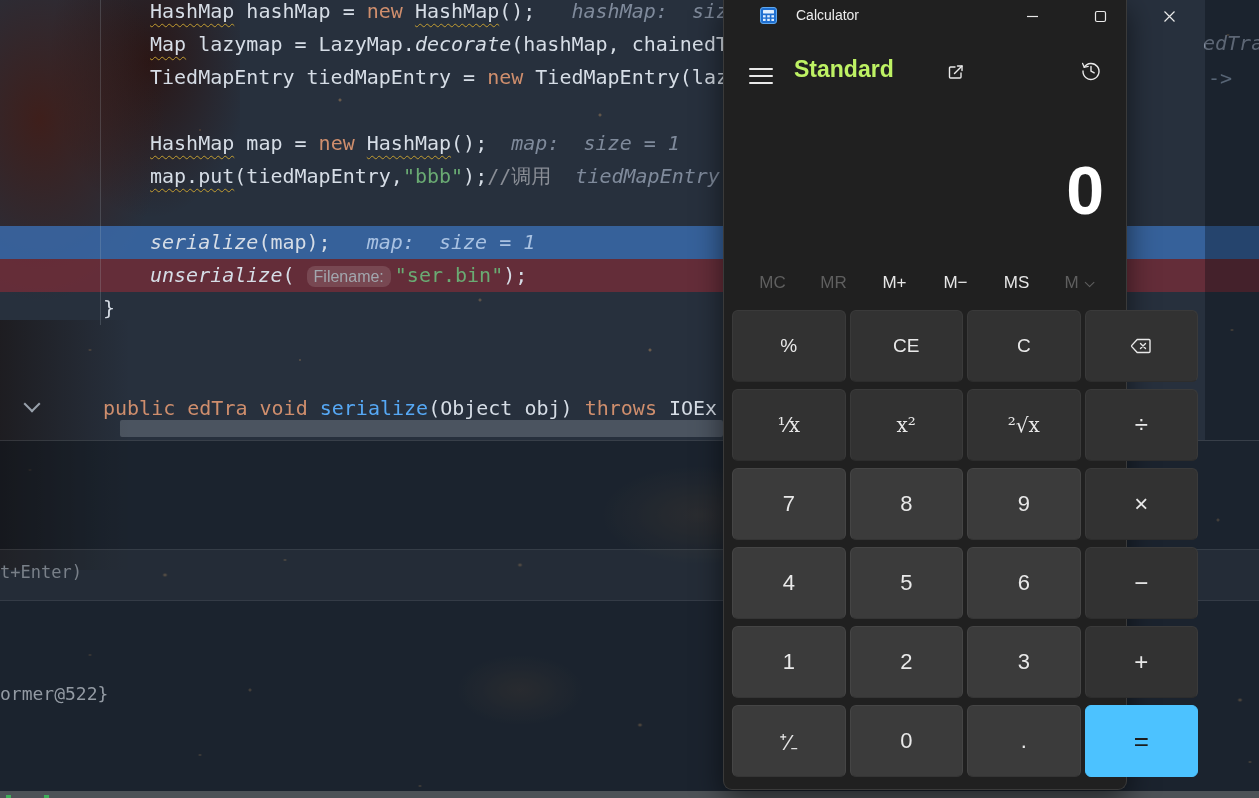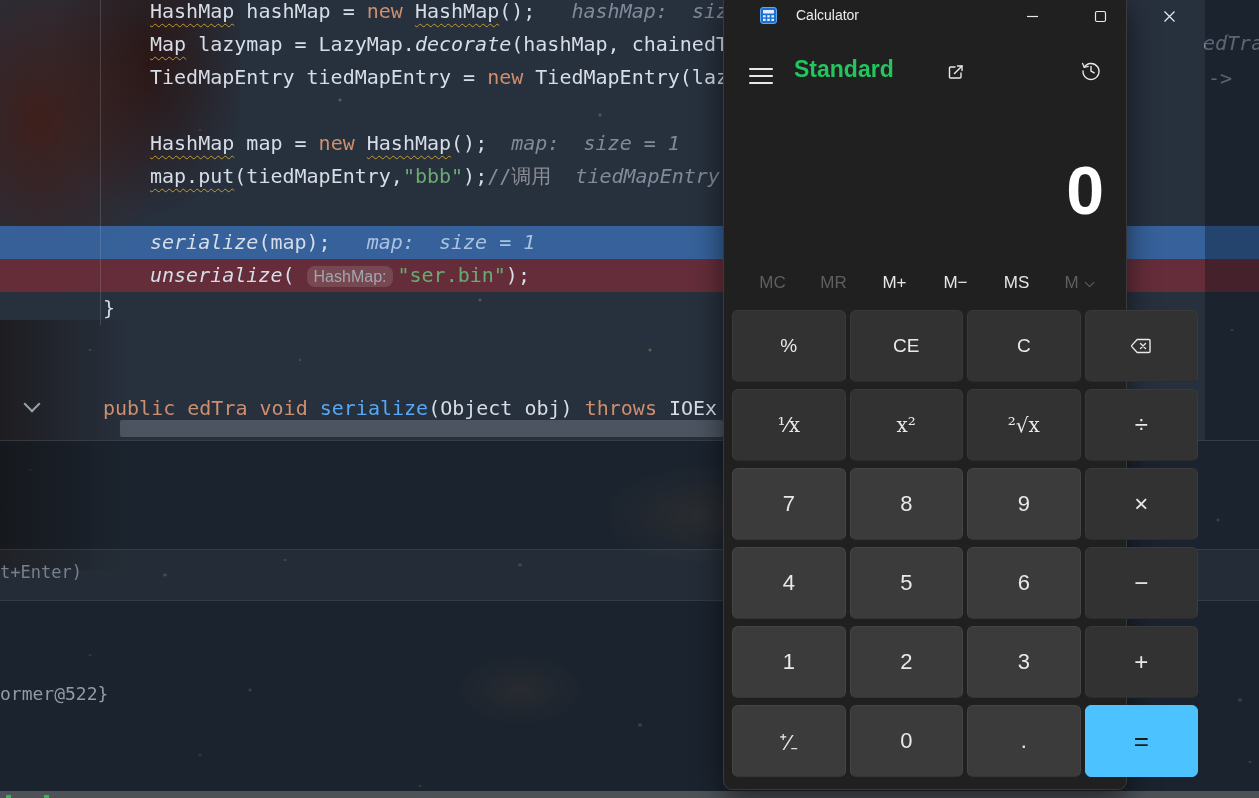--- a/index.html
+++ b/index.html
@@ -100,21 +100,21 @@
   .titlebar{position:relative;height:32px;}
   .app-icon{position:absolute;left:36px;top:7px;width:17px;height:17px;}
   .title-text{position:absolute;left:72px;top:7px;font-size:14px;color:#ececec;}
   .win-btn{position:absolute;top:0;width:46px;height:32px;display:flex;
     align-items:center;justify-content:center;background:none;border:none;padding:0;cursor:default;}
   .win-min{left:285px;} .win-max{left:353px;} .win-close{left:422px;}
   .header{position:relative;height:42px;margin-top:22px;}
   .hamburger{position:absolute;left:25px;top:9px;width:24px;height:18px;
     background:none;border:none;padding:0;}
   .hamburger i{display:block;height:2px;background:#e9e9e9;margin:5px 0;border-radius:1px;}
-  .mode-title{position:absolute;left:70px;top:2px;font-size:23px;font-weight:700;color:#22c55e;}
+  .mode-title{position:absolute;left:70px;top:2px;font-size:23px;font-weight:700;color:#bef264;}
   .keep-on-top{position:absolute;left:222px;top:8px;background:none;border:none;padding:0;}
   .history-btn{position:absolute;right:24px;top:6px;background:none;border:none;padding:0;}
   .display{position:absolute;left:0;top:140px;right:0;height:100px;
     text-align:right;padding-right:22px;font-size:68px;font-weight:600;color:#fff;
     line-height:100px;}
   .memory-row{position:absolute;left:18px;right:18px;top:266px;height:34px;
     display:flex;justify-content:center;}
   .mem{flex:1;background:none;border:none;color:#e6e6e6;font-size:17px;
     font-family:"Liberation Sans",sans-serif;padding:0;}
   .mem.dis{color:#5f5f5f;}
@@ -144,21 +144,21 @@
   <div class="editor">
     <div class="code-lines">
         <div class="code-line indent-2"><span class="tk squiggle">HashMap</span><span class="tk "> hashMap = </span><span class="tk kw">new</span><span class="tk "> </span><span class="tk squiggle">HashMap</span><span class="tk ">();</span><span class="tk hint">   hashMap:  siz</span></div>
         <div class="code-line indent-2"><span class="tk squiggle">Map</span><span class="tk "> lazymap = LazyMap.</span><span class="tk italic">decorate</span><span class="tk ">(hashMap, chainedT</span></div>
         <div class="code-line indent-2"><span class="tk ">TiedMapEntry tiedMapEntry = </span><span class="tk kw">new</span><span class="tk "> TiedMapEntry(laz</span></div>
         <div class="code-line indent-2"></div>
         <div class="code-line indent-2"><span class="tk squiggle">HashMap</span><span class="tk "> map = </span><span class="tk kw">new</span><span class="tk "> </span><span class="tk squiggle">HashMap</span><span class="tk ">();</span><span class="tk hint">  map:  size = 1</span></div>
         <div class="code-line indent-2"><span class="tk squiggle">map.put</span><span class="tk ">(tiedMapEntry,</span><span class="tk str">"bbb"</span><span class="tk ">);</span><span class="tk comment">//调用</span><span class="tk hint">  tiedMapEntry</span></div>
         <div class="code-line indent-2"></div>
         <div class="code-line indent-2 hl-selected"><span class="tk italic">serialize</span><span class="tk ">(map);</span><span class="tk hint-bright">   map:  size = 1</span></div>
-        <div class="code-line indent-2 hl-breakpoint"><span class="tk italic">unserialize</span><span class="tk ">( </span><span class="tk param-chip">HashMap:</span><span class="tk str">"ser.bin"</span><span class="tk ">);</span></div>
+        <div class="code-line indent-2 hl-breakpoint"><span class="tk italic">unserialize</span><span class="tk ">( </span><span class="tk param-chip">Filename:</span><span class="tk str">"ser.bin"</span><span class="tk ">);</span></div>
         <div class="code-line indent-1"><span class="tk ">}</span></div>
       </div>
     <div class="indent-guide"></div>
     <div class="fold-chevron"></div>
     <div class="method-line"><span class="tk kw">public edTra void </span><span class="tk method">serialize</span><span class="tk ">(Object obj) </span><span class="tk kw">throws</span><span class="tk "> IOEx</span></div>
     <div class="caret-bar"></div>
     <div class="frag frag-edtra">edTra</div>
     <div class="frag frag-arrow">-&gt;</div>
     <div class="right-dim"></div>
 

